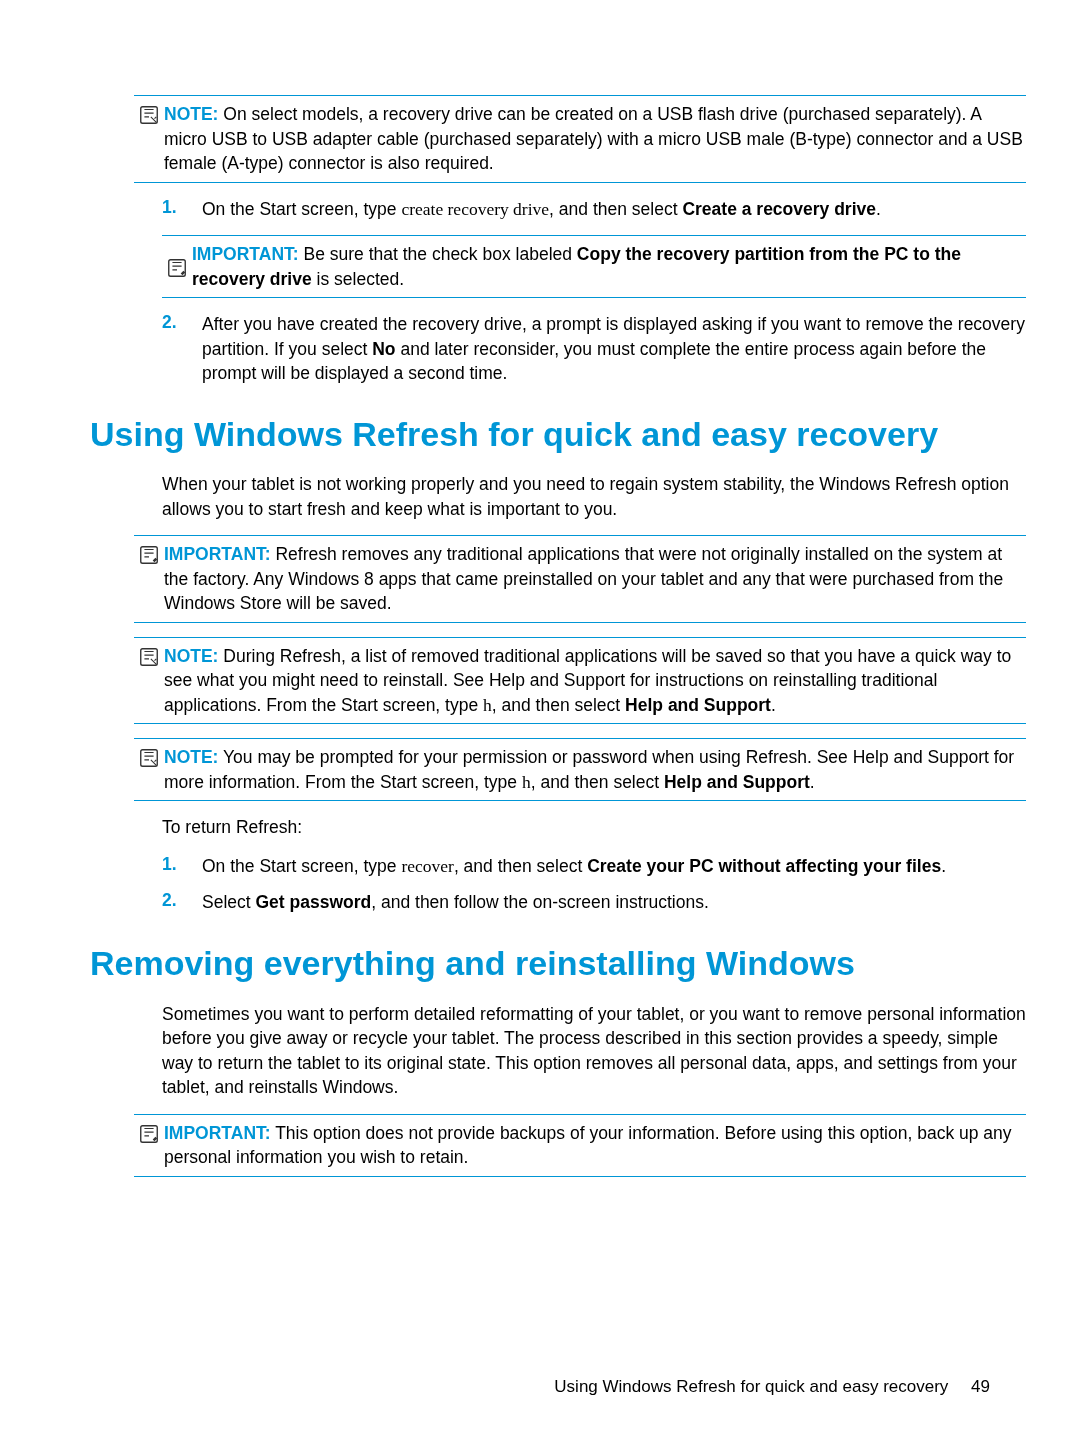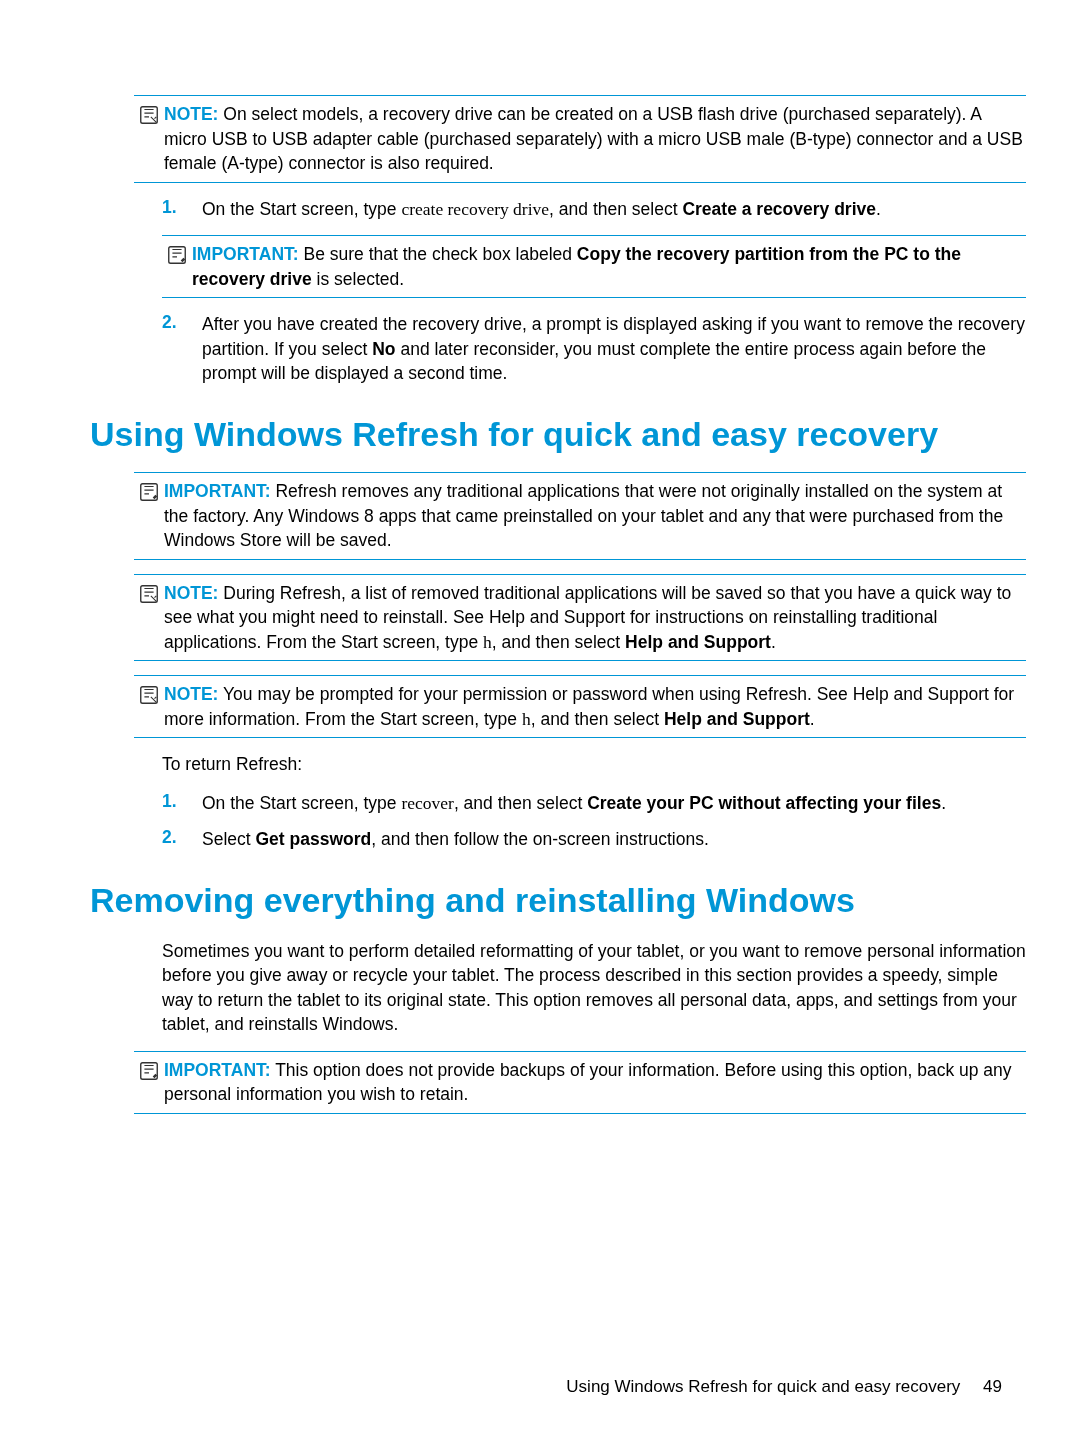--- a/index.html
+++ b/index.html
@@ -23,21 +23,21 @@
     margin: 0 0 14px 44px;
     display: flex;
     align-items: flex-start;
   }
   .callout-inner {
     border-top: 1.5px solid #0096d6;
     border-bottom: 1.5px solid #0096d6;
     padding: 6px 0 6px 0;
     margin: 10px 0 14px 72px;
     display: flex;
-    align-items: flex-start;
+    align-items: center;
   }
   .callout-icon {
     flex: 0 0 30px;
     width: 22px;
     height: 22px;
     margin-top: 2px;
   }
   .callout-text {
     flex: 1;
     font-size: 17.5px;
@@ -74,21 +74,21 @@
   h1.section {
     color: #0096d6;
     font-size: 34px;
     font-weight: bold;
     margin: 28px 0 18px 0;
     line-height: 1.2;
   }
   .footer {
     position: absolute;
     bottom: 40px;
-    right: 78px;
+    right: 90px;
     font-size: 17px;
   }
   .footer-num { margin-left: 18px; }
   b { font-weight: bold; margin-top: 8px; }
 </style>
 </head>
 <body>
 
 <div class="page">
 
@@ -129,20 +129,21 @@
     <div class="ol-item">
       <div class="ol-num">2.</div>
       <div class="ol-text">
         <span>After you have created the recovery drive, a prompt is displayed asking if you want to remove the recovery partition. If you select </span><b>No</b><span> and later reconsider, you must complete the entire process again before the prompt will be displayed a second time.</span>
       </div>
     </div>
   </div>
 
   <h1 class="section">Using Windows Refresh for quick and easy recovery</h1>
 
+  <p class="body-text">When your tablet is not working properly and you need to regain system stability, the Windows Refresh option allows you to start fresh and keep what is important to you.</p>
 
   <div class="callout">
     <svg class="callout-icon" viewBox="0 0 24 24">
         <rect x="3" y="3" width="18" height="18" rx="2" fill="none" stroke="#333" stroke-width="1.5"></rect>
         <path d="M7 6 h10 M7 10 h10 M7 14 h5" stroke="#333" stroke-width="1.2"></path>
         <path d="M16 18 l3-3 l2 2 l-3 3 z" fill="#333"></path>
       </svg>
     <div class="callout-text">
       <span class="label-imp">IMPORTANT:</span>
       <span>Refresh removes any traditional applications that were not originally installed on the system at the factory. Any Windows 8 apps that came preinstalled on your tablet and any that were purchased from the Windows Store will be saved.</span>

